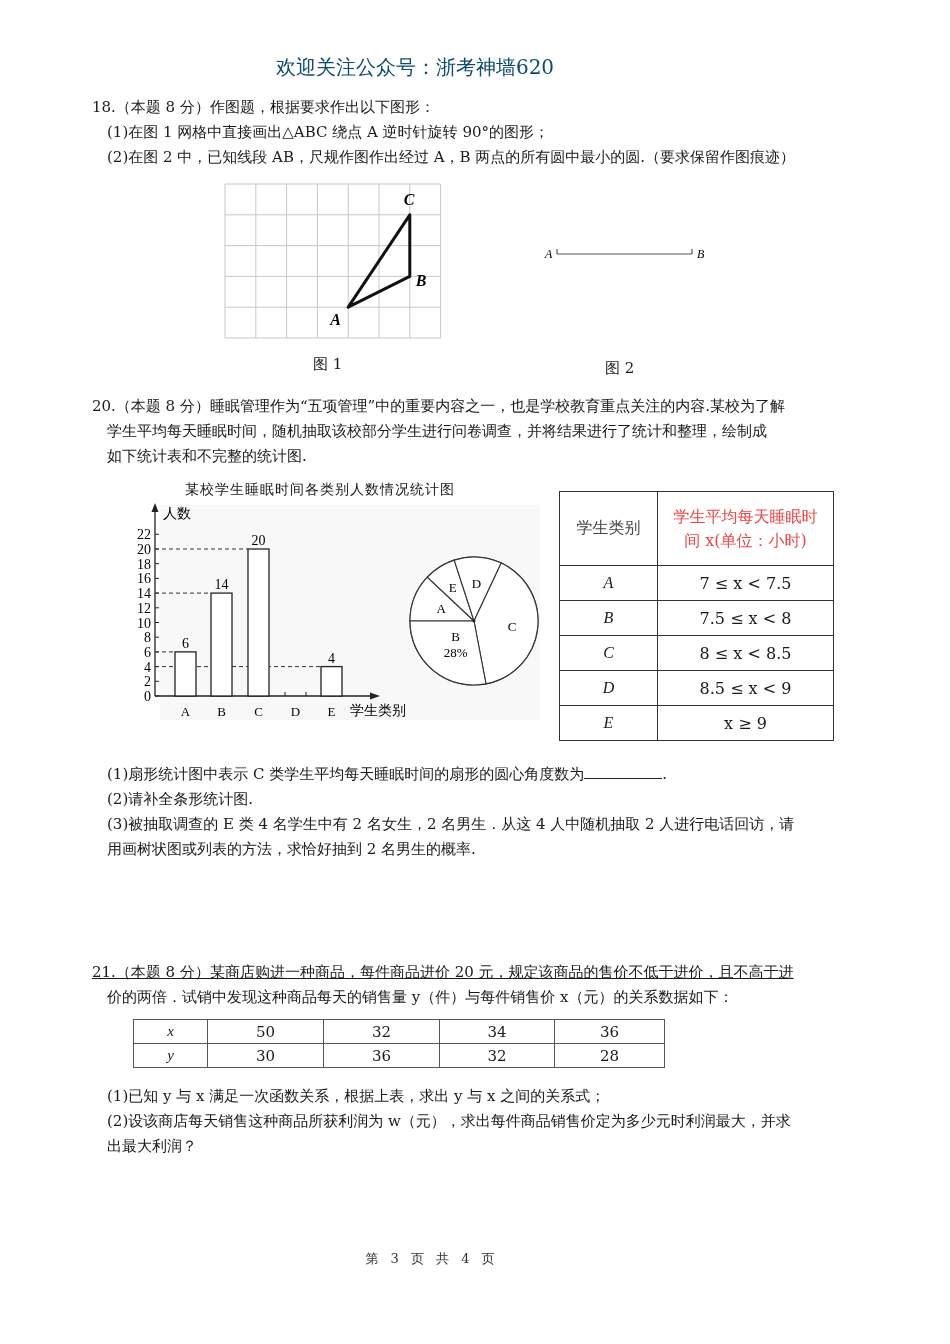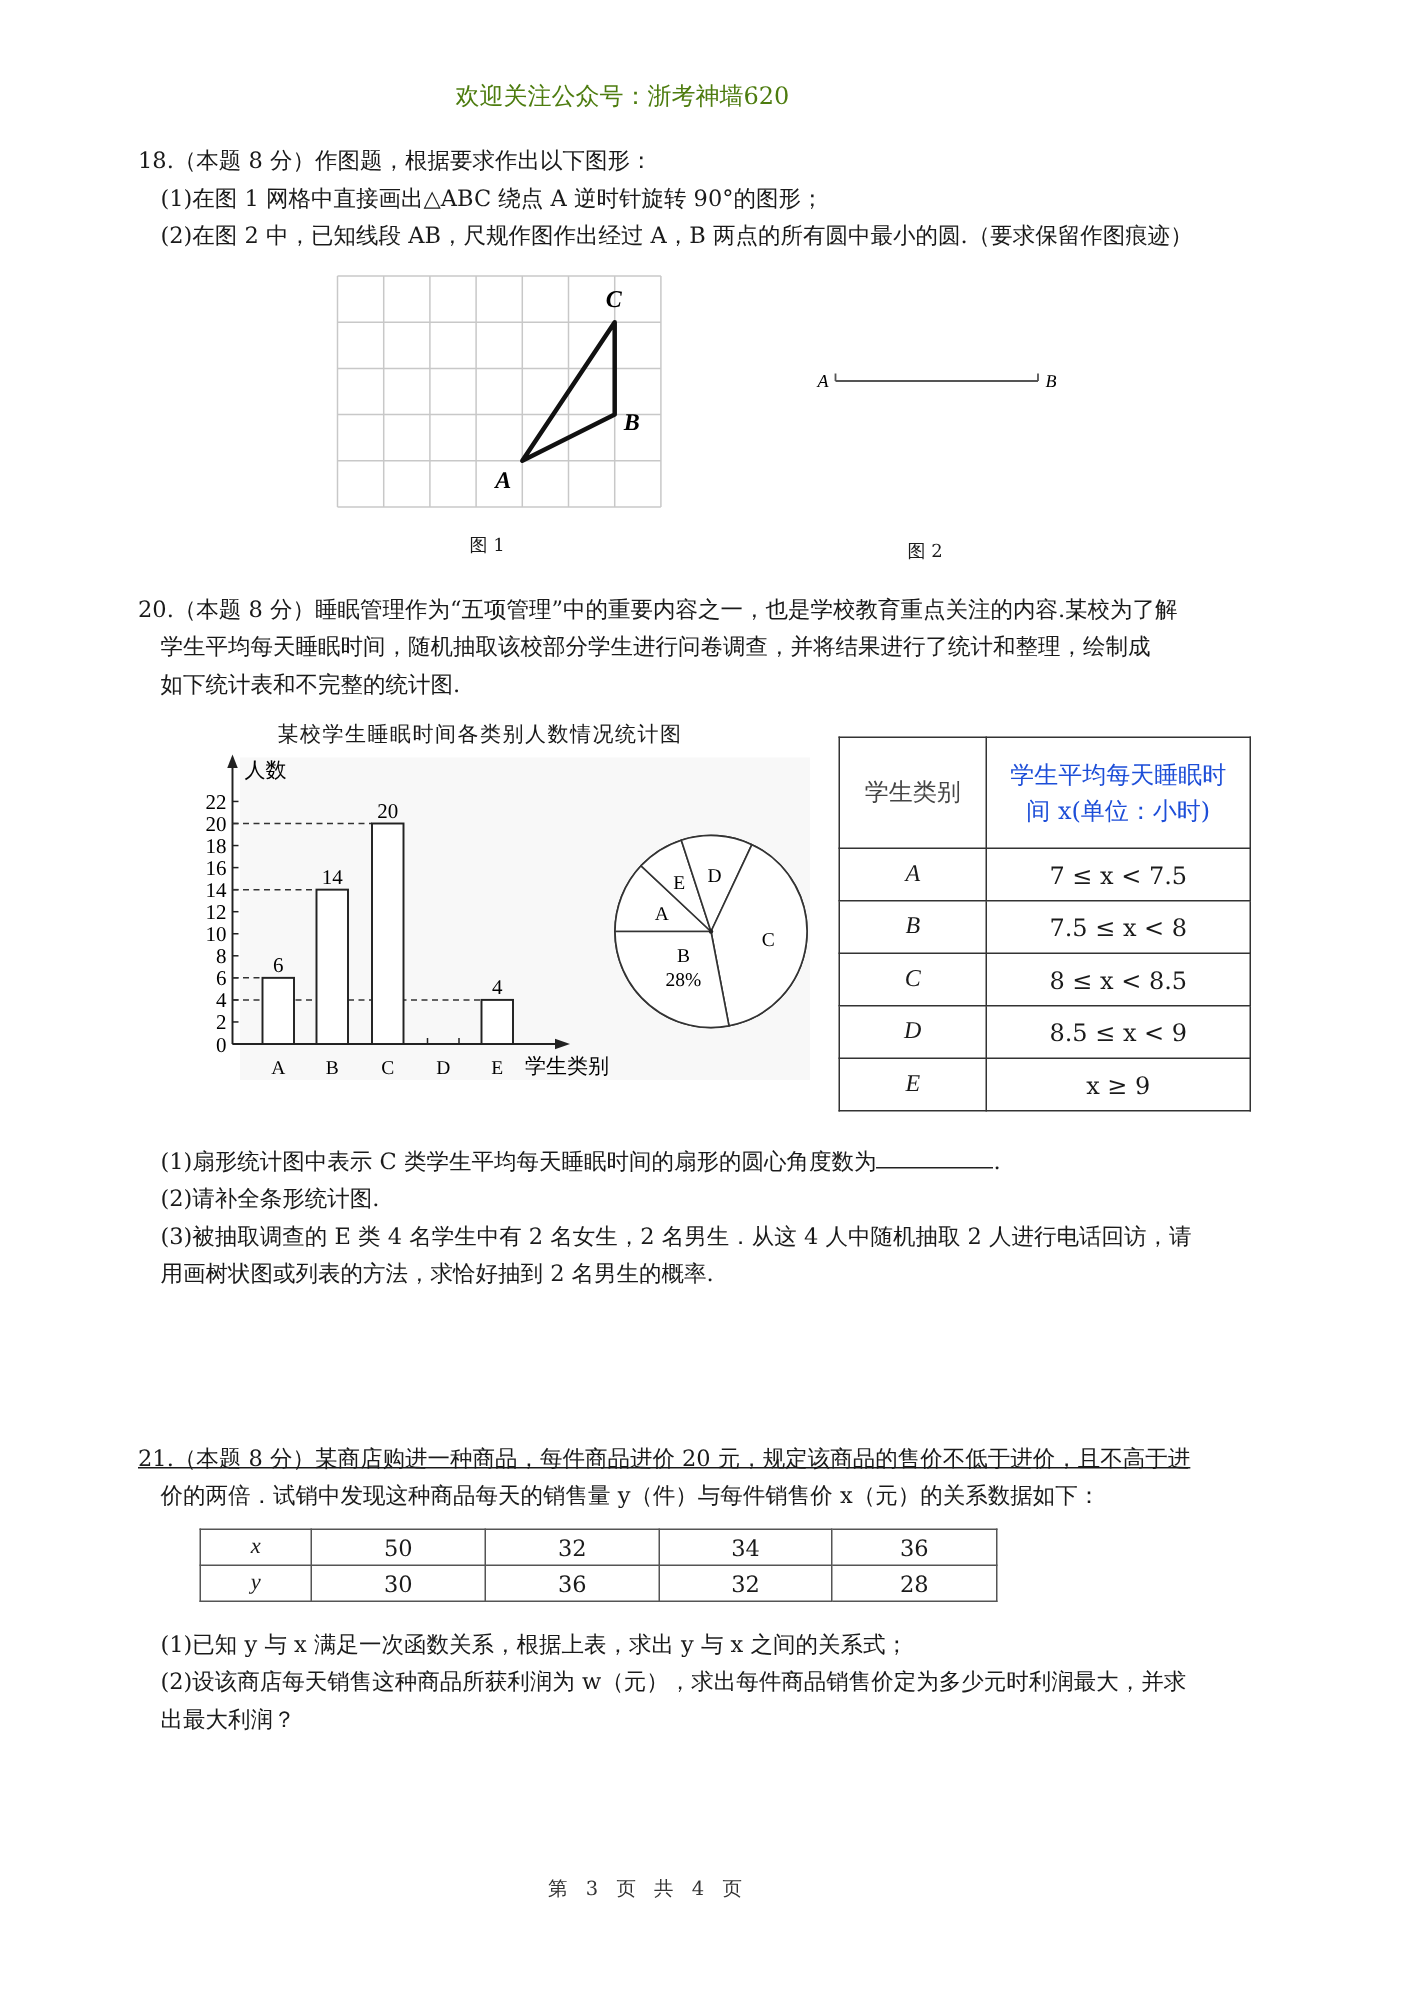--- a/index.html
+++ b/index.html
@@ -1,23 +1,23 @@
 <!DOCTYPE html>
 <html><head>
 <meta charset="utf-8">
 <style>
   html, body { margin:0; padding:0; background:#ffffff; }
   body { width:950px; height:1344px; position:relative; overflow:hidden;
          font-family:"DejaVu Serif","Liberation Serif",serif; color:#1a1a1a; }
   .abs { position:absolute; white-space:nowrap; }
-  .header { left:0; width:830px; top:54px; text-align:center; font-size:16px; color:#4d7c0f; }
+  .header { left:0; width:830px; top:54px; text-align:center; font-size:20px; color:#0c4a6e; }
   .line { font-size:15px; line-height:20px; }
   .i { font-style:italic; font-family:"Liberation Serif",serif; }
   .blank { display:inline-block; width:78px; border-bottom:1px solid #222; height:14px; vertical-align:baseline; }
-  .caption { font-size:12px; }
+  .caption { font-size:15px; }
   svg text { font-family:"Liberation Serif","DejaVu Serif",serif; }
   table.t { border-collapse:collapse; position:absolute; }
   table.t td { border:1.5px solid #333; text-align:center; padding:0; font-size:16px; }
   table.t2 { border-collapse:collapse; position:absolute; }
   table.t2 td { border:1px solid #555; text-align:center; padding:0; font-size:15px; height:23px; }
   .footer { left:0; width:864px; top:1250px; text-align:center; font-size:13px; letter-spacing:4px; color:#333; }
 </style>
 </head>
 <body>
 
@@ -134,21 +134,21 @@
       <text x="455.64218909523777" y="641.1907813919428" font-size="13" text-anchor="middle">B</text>
       <text x="455.64218909523777" y="657.1907813919428" font-size="13" text-anchor="middle">28%</text>
       <circle cx="474" cy="621" r="1.5" fill="#222"></circle>
     </g>
 </svg>
 
 <table class="t" style="left:559px;top:491px;width:275px;">
   <tbody>
       <tr style="height:74px;">
     <td style="width:97px;color:#444;">学生类别</td>
-    <td style="line-height:24px;color:#1d4ed8;">
+    <td style="line-height:24px;color:#ef4444;">
       <div>学生平均每天睡眠时</div>
       <div>间 x(单位：小时)</div>
     </td>
   </tr>
   <tr style="height:35px;">
         <td class="i">A</td>
         <td>7 ≤ x &lt; 7.5</td>
       </tr>
   <tr style="height:35px;">
         <td class="i">B</td>

